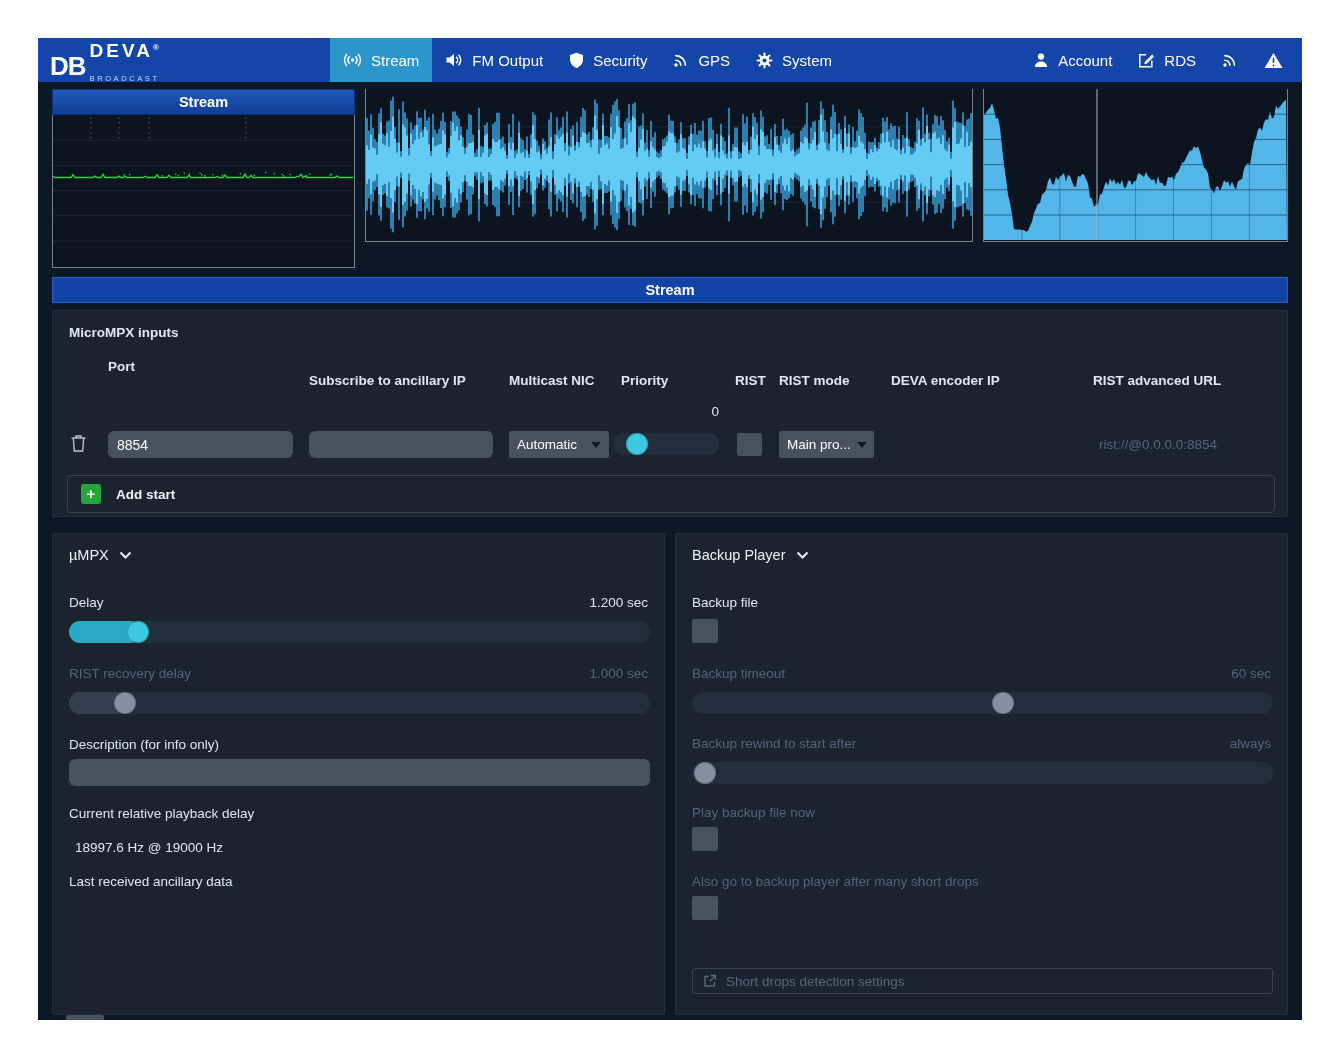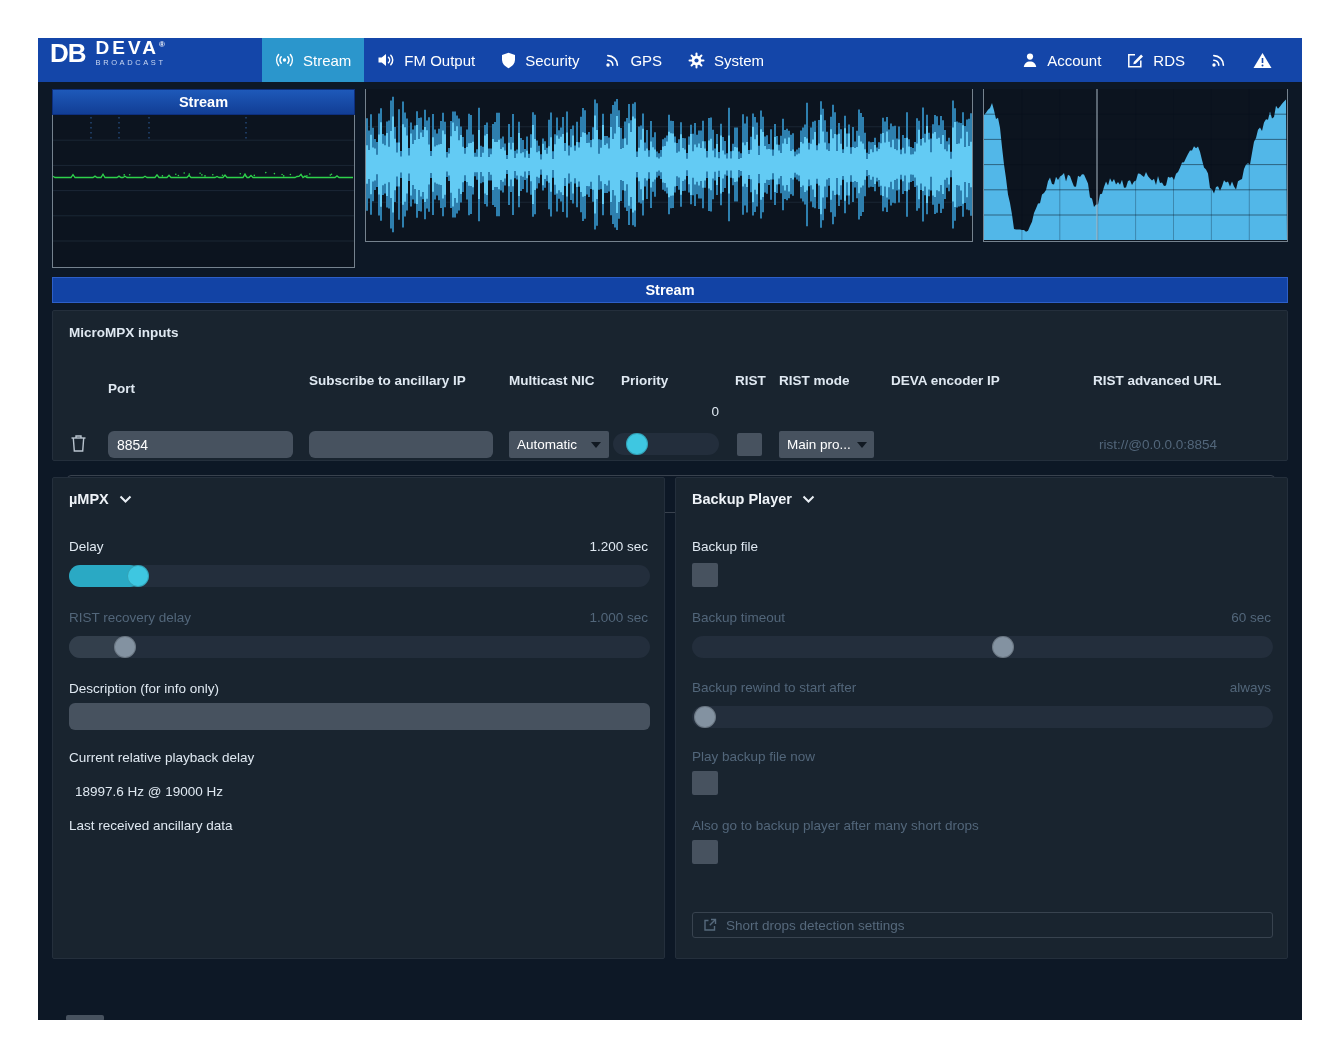--- a/index.html
+++ b/index.html
@@ -3,45 +3,45 @@
 <meta charset="utf-8">
 <style>
 *{box-sizing:border-box;margin:0;padding:0}
 html,body{background:#fff}
 body{font-family:"Liberation Sans",sans-serif}
 .page{position:relative;width:1340px;height:1060px;background:#fff;overflow:hidden}
 .app{position:absolute;left:38px;top:38px;width:1264px;height:982px;background:#0d1826;overflow:hidden}
 
 
 .topnav{height:44px;background:#1446a9;display:flex;align-items:stretch;color:#fff}
-.brand{display:flex;align-items:flex-start;gap:10px;padding-left:12px;width:224px;cursor:pointer}
+.brand{display:flex;align-items:flex-end;gap:4px;padding-left:12px;width:292px;cursor:pointer}
 .brand-mark{font-weight:900;font-size:26px;letter-spacing:-1px}
 .brand-text{display:flex;flex-direction:column;line-height:1}
 .brand-name{font-size:19px;font-weight:bold;letter-spacing:3px}
 .brand-name sup{font-size:8px;letter-spacing:0}
-.brand-sub{font-size:7.5px;letter-spacing:2.6px;margin-top:2px;color:#c9d7f2}
+.brand-sub{font-size:7.5px;letter-spacing:2.6px;margin-top:15px;color:#c9d7f2}
 .nav-main,.nav-right{display:flex;align-items:stretch}
-.nav-right{margin-left:auto;padding-right:17px}
+.nav-right{margin-left:auto;padding-right:6px}
 .nav-item{display:flex;align-items:center;gap:9px;padding:0 13px;font-size:15px;cursor:pointer;white-space:nowrap}
 .nav-item.active{background:#2b96cc}
 .nav-item svg{display:block;flex:0 0 auto}
 
 
 .charts-row{display:flex;gap:10px;margin:7px 14px 0}
 .chart-head{height:26px;background:linear-gradient(#1e59b9,#123e95);border:1px solid #0d2f7e;color:#fff;font-weight:bold;font-size:14.5px;text-align:center;line-height:24px}
 .chart-body{height:153px;background:#0c141f;border:1px solid #75828e;border-top:none;position:relative;overflow:hidden}
 .chart-body svg{position:absolute;left:0;top:0;display:block}
 .cp-stream{width:303px}.cp-output{width:608px}.cp-spectrum{width:305px}
 
 
 .section-bar{margin:9px 14px 0;height:26px;background:#1243a5;border:1px solid #2d5fc8;color:#fff;font-weight:bold;font-size:14.5px;text-align:center;line-height:24px}
 
 
 .panel{background:#19242f;border:1px solid #242f3c;border-radius:2px;position:relative}
-.micrompx-panel{margin:7px 14px 0;height:151px}
+.micrompx-panel{margin:7px 14px 0;height:207px}
 .bottom-row{display:flex;gap:10px;margin:16px 14px 0}
 .bottom-panel{width:613px;height:482px}
 
 .lbl{position:absolute;font-size:13.5px;color:#dfe8f1;white-space:nowrap}
 .lbl.bold{font-weight:bold}
 .dim{color:#52667a !important}
 .rval{position:absolute;right:16px;font-size:13.5px;color:#dfe8f1;white-space:nowrap}
 
 .tinput{position:absolute;height:27px;background:#47525f;border:none;border-radius:6px;color:#fff;font-size:14px;padding:0 9px;font-family:inherit;outline:none}
 .selectbox{position:absolute;height:27px;background:#47525f;border-radius:2px;color:#fff;font-size:13.5px;display:flex;align-items:center;justify-content:space-between;padding:0 8px;cursor:pointer;white-space:nowrap;overflow:hidden}
@@ -53,21 +53,21 @@
 .slider .knob{position:absolute;top:0;width:22px;height:22px;border-radius:50%;background:#3ec7e1;box-shadow:inset 0 0 0 1px rgba(0,0,0,.18)}
 .slider.disabled .fill{background:#333f4c}
 .slider.disabled .knob{background:#8392a1}
 
 .icon-btn{position:absolute;background:none;border:none;cursor:pointer;padding:0;line-height:0}
 
 .add-bar{position:absolute;left:14px;top:164px;width:1208px;height:38px;border:1px solid #39424e;border-radius:4px;display:flex;align-items:center;gap:15px;padding:0 13px;cursor:pointer}
 .add-plus{width:20px;height:20px;border-radius:3px;background:#27a53d;color:#fff;font-weight:bold;font-size:15px;line-height:19px;text-align:center;flex:0 0 auto}
 .add-label{font-size:13.5px;font-weight:bold;color:#eef3f8}
 
-.panel-head{position:absolute;left:16px;top:13px;display:flex;align-items:center;gap:10px;color:#eef3f8;font-weight:bold;font-size:14.5px;cursor:pointer}
+.panel-head{position:absolute;left:16px;top:13px;display:flex;align-items:center;gap:10px;color:#eef3f8;font-weight:normal;font-size:14.5px;cursor:pointer}
 
 .link-btn{position:absolute;left:16px;top:434px;width:581px;height:26px;border:1px solid #38434f;border-radius:3px;display:flex;align-items:center;gap:9px;padding:0 10px;color:#56697c;font-size:13.5px;cursor:pointer;background:none;font-family:inherit}
 
 .clip-el{position:absolute;left:28px;top:977px;width:38px;height:6px;background:#47525f;border-radius:2px}
 </style>
 </head>
 <body>
 
 <div class="page">
  <div class="app">
@@ -244,21 +244,21 @@
             </svg>
       </div>
     </div>
   </div>
 
   <div class="section-bar">Stream</div>
 
   <div class="panel micrompx-panel">
     <span class="lbl bold" style="left:16px;top:14px">MicroMPX inputs</span>
 
-    <span class="lbl bold" style="left:55px;top:70px">Port</span>
+    <span class="lbl bold" style="left:55px;top:48px">Port</span>
     <span class="lbl bold" style="left:256px;top:62px">Subscribe to ancillary IP</span>
     <span class="lbl bold" style="left:456px;top:62px">Multicast NIC</span>
     <span class="lbl bold" style="left:568px;top:62px">Priority</span>
     <span class="lbl bold" style="left:682px;top:62px">RIST</span>
     <span class="lbl bold" style="left:726px;top:62px">RIST mode</span>
     <span class="lbl bold" style="left:838px;top:62px">DEVA encoder IP</span>
     <span class="lbl bold" style="left:1040px;top:62px">RIST advanced URL</span>
 
     <span class="lbl" style="left:562px;top:93px;width:104px;text-align:right">0</span>
 

